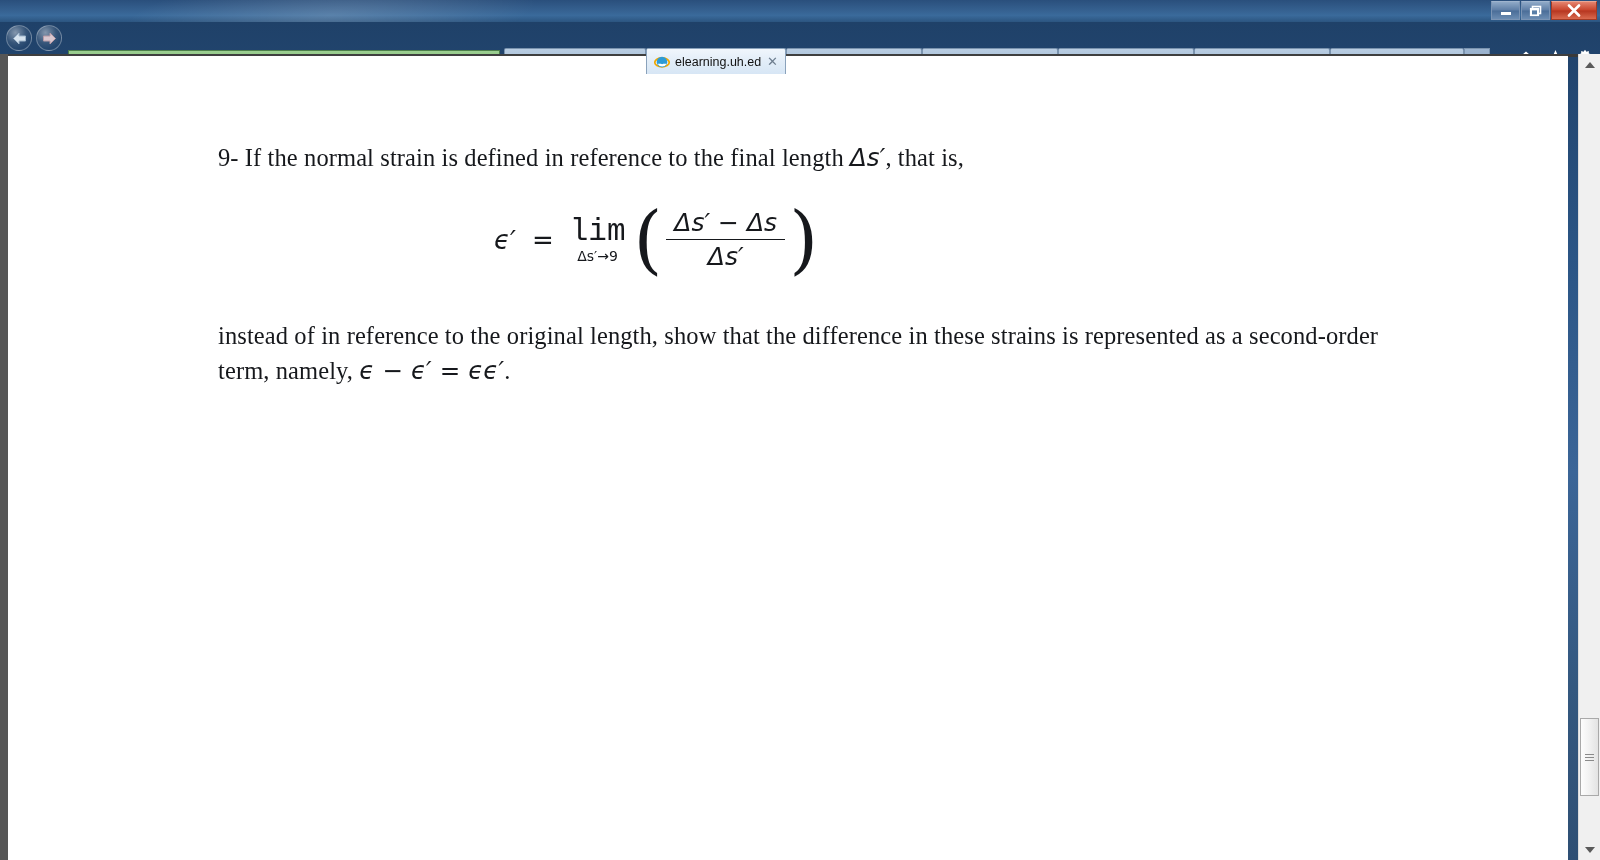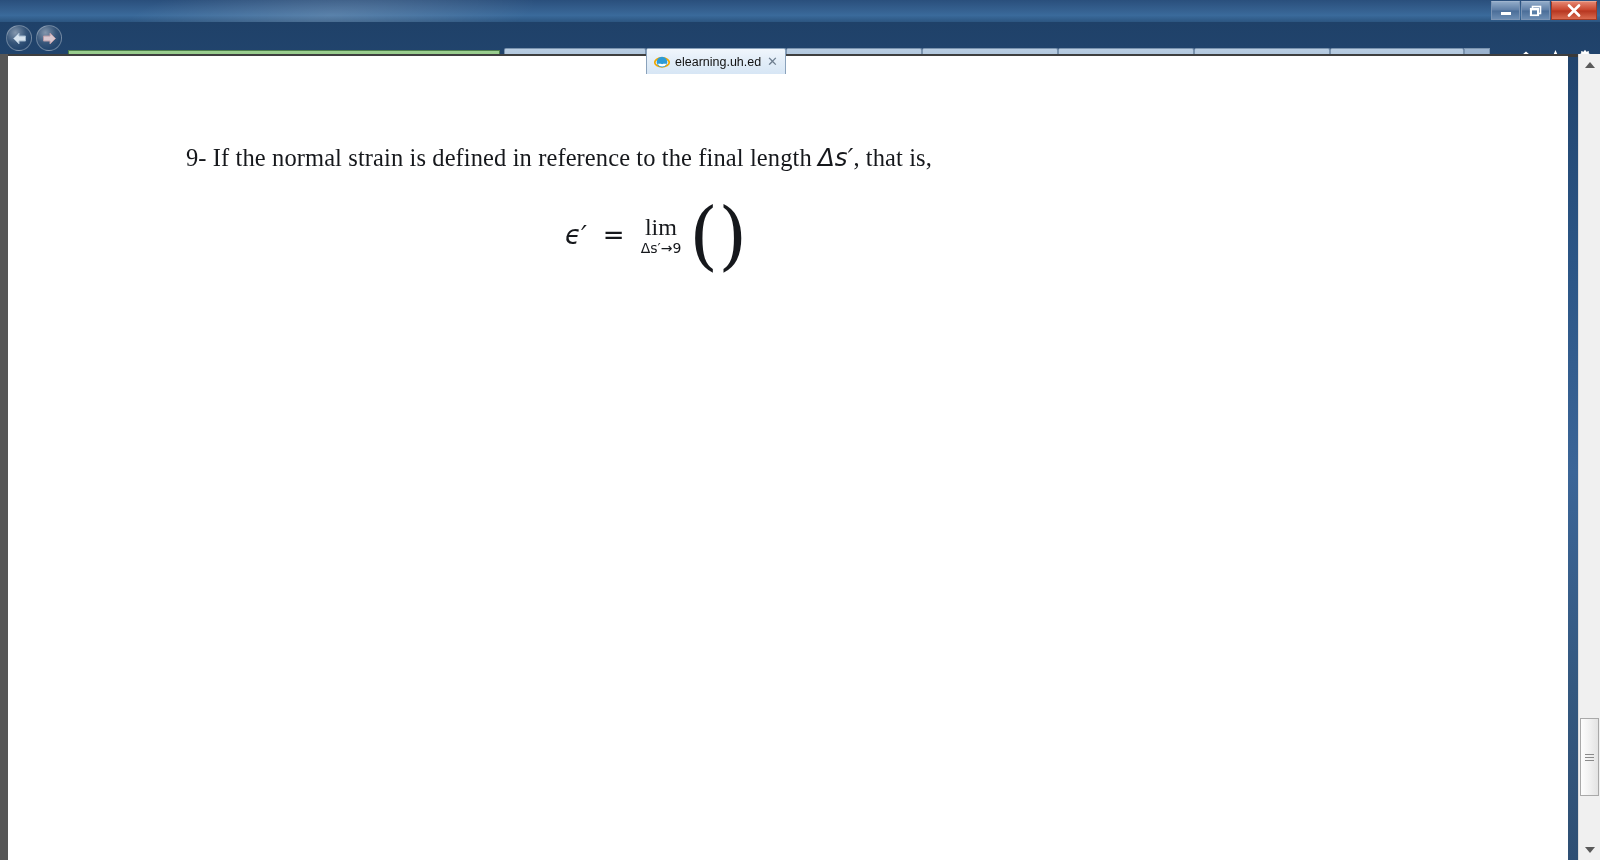--- a/index.html
+++ b/index.html
@@ -251,20 +251,21 @@
     top: 85px;
     width: 1200px;
     font-family: "Liberation Serif", "DejaVu Serif", serif;
     color: #16181c;
   }
   .para {
     font-size: 24.5px;
     line-height: 1.42;
     color: #16181c;
     letter-spacing: 0.1px;
+    margin-left: 32px;
   }
   #para2 { margin-top: 46px; }
   .math-upright {
     font-family: "DejaVu Sans", sans-serif;
     font-style: normal;
   }
 
   
   #formula {
     margin-top: 30px;
@@ -289,22 +290,22 @@
     margin: 0 16px;
     font-family: "DejaVu Sans", sans-serif;
   }
   .limblock {
     display: flex;
     flex-direction: column;
     align-items: center;
     margin-right: 8px;
   }
   .limblock .limtop {
-    font-size: 24px;
-    font-family: Liberation Serif, serif;
+    font-size: 31px;
+    font-family: Liberation Mono, monospace;
     line-height: 1;
   }
   .limblock .limsub {
     font-size: 14px;
     font-family: "DejaVu Sans", sans-serif;
     margin-top: 2px;
     line-height: 1;
     white-space: nowrap;
   }
   .bigparen {
@@ -592,25 +593,32 @@
               <span class="prime">′</span>
             <span class="equals">=</span>
 
             <div class="limblock">
               <span class="limtop">lim</span>
               <span class="limsub">Δs′→9</span>
             </div>
 
             <span class="bigparen">(</span>
 
+            <div class="frac">
+              <span class="num it">Δs′ − Δs</span>
+              <span class="bar"></span>
+              <span class="den it">Δs′</span>
+            </div>
 
             <span class="bigparen">)</span>
           </div>
         </div>
 
+        <div class="para" id="para2"><span>instead of in reference to the original length, show that the difference in these strains is represented</span>
+          <span>as a second-order term, namely, </span><span class="math-upright" style="font-style:italic;">ϵ − ϵ′ = ϵϵ′</span><span>.</span></div>
 
       </div>
     </div>
   </div>
 
   <div id="scrollbar">
     <div class="sb-arrow" id="sb-up">
       <span class="sb-tri-up"></span>
     </div>
     <div id="sb-thumb">

